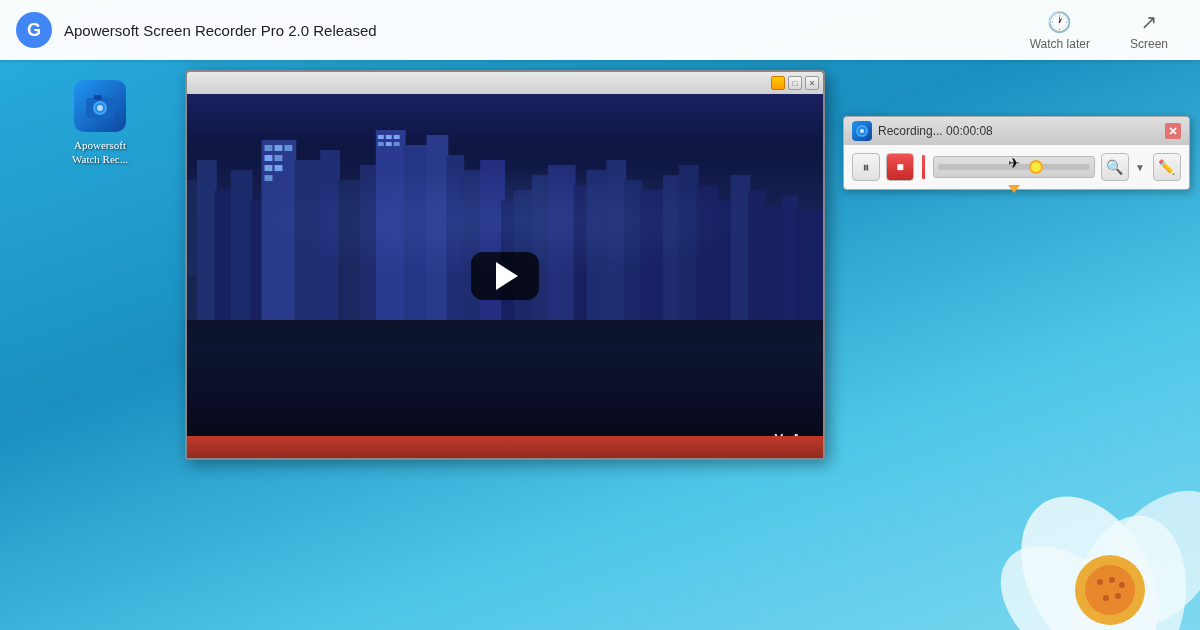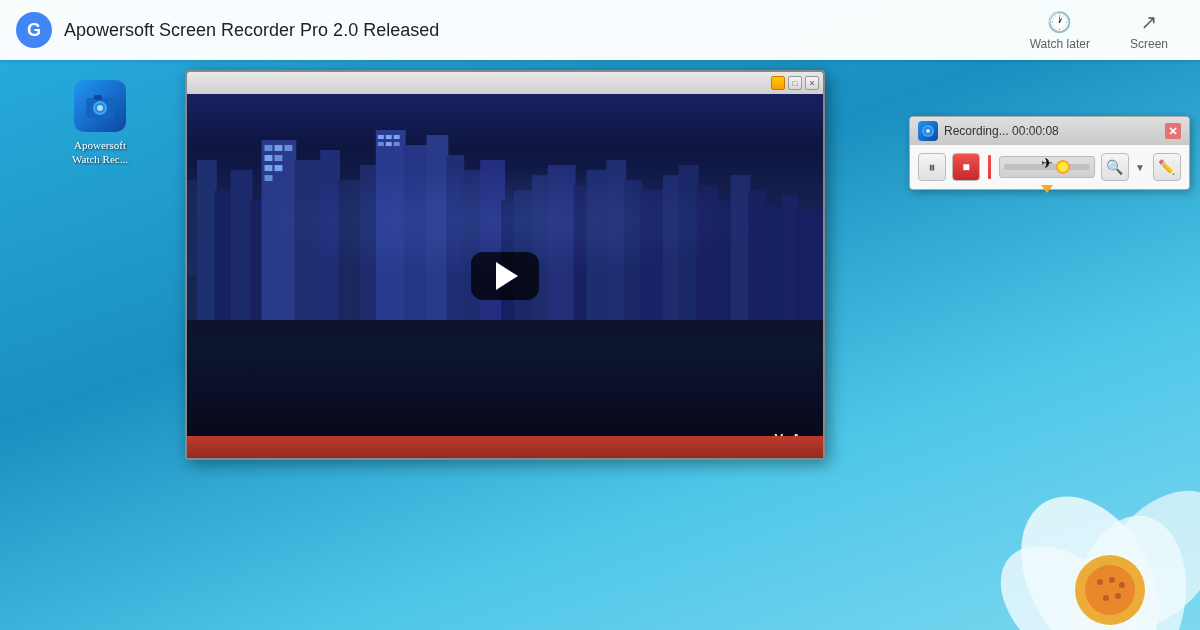--- a/index.html
+++ b/index.html
@@ -44,21 +44,21 @@
       align-items: center;
       justify-content: center;
       color: white;
       font-size: 18px;
       font-weight: bold;
       margin-right: 12px;
       flex-shrink: 0;
     }
 
     .yt-title {
-      font-size: 18px;
+      font-size: 15px;
       font-weight: 500;
       color: #212121;
       flex: 1;
     }
 
     .yt-actions {
       display: flex;
       align-items: center;
       gap: 8px;
     }
@@ -217,21 +217,21 @@
       font-weight: bold;
       letter-spacing: 2px;
       opacity: 0.9;
     }
 
     
     .recording-toolbar {
       position: absolute;
       top: 116px;
       right: 10px;
-      width: 281px;
+      width: 347px;
       background: #f0f0f0;
       border: 1px solid #aaa;
       border-radius: 4px;
       box-shadow: 2px 2px 8px rgba(0,0,0,0.3);
     }
 
     .recording-titlebar {
       height: 28px;
       background: linear-gradient(180deg, #e0e0e0, #c8c8c8);
       border-radius: 4px 4px 0 0;

